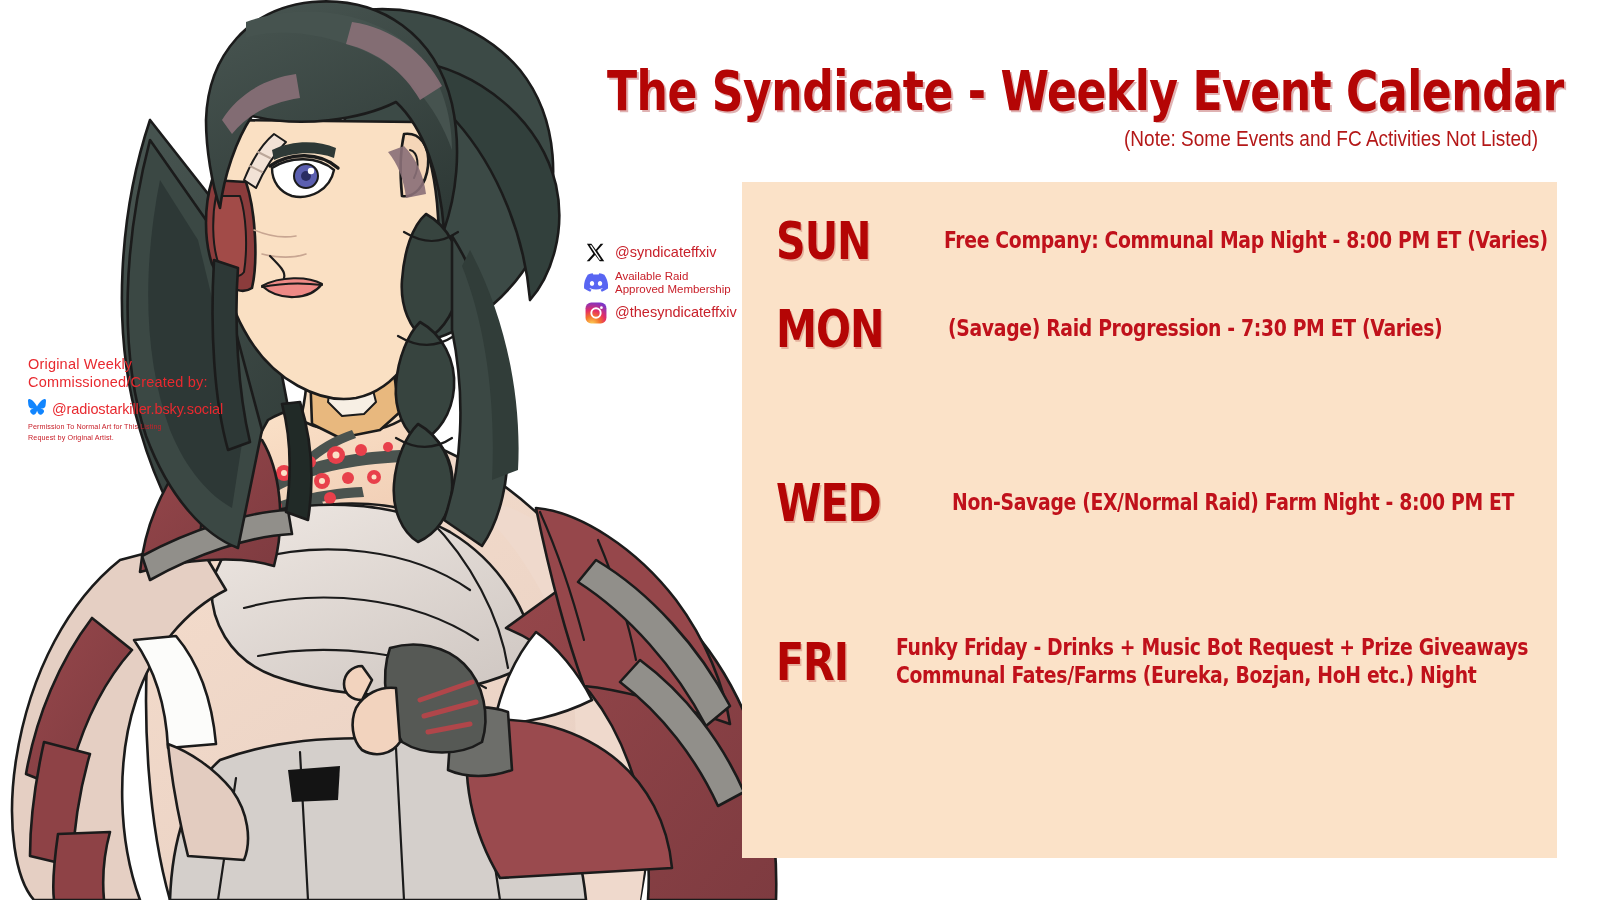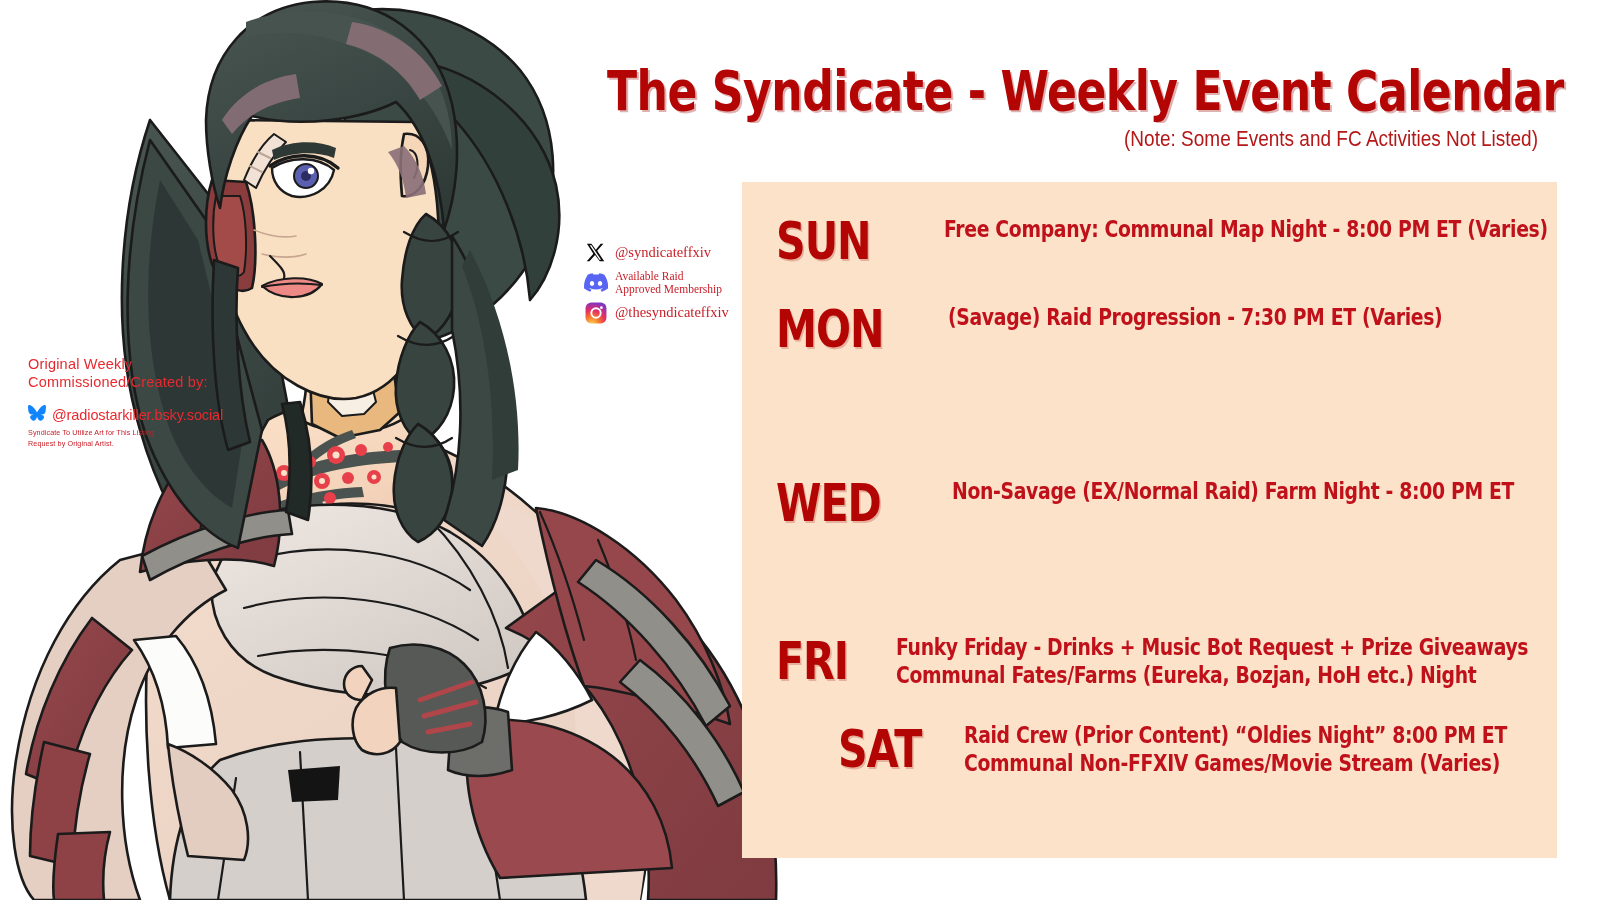--- a/index.html
+++ b/index.html
@@ -36,38 +36,38 @@
     font-size:19px;font-weight:400;
     transform:scaleY(1.12);
     transform-origin:right top;
     white-space:nowrap;
   }
 
   
   #social{position:absolute;left:583px;top:240px;width:180px;}
   .soc-row{display:flex;align-items:center;gap:7px;margin-bottom:5px;}
   .soc-ico{width:25px;height:25px;flex:0 0 25px;display:flex;align-items:center;justify-content:center;}
-  .soc-txt{color:#C8202A;font-size:14.5px;line-height:1.06;font-family:Liberation Serif, serif;white-space:nowrap;}
+  .soc-txt{color:#C8202A;font-size:14.5px;line-height:1.06;font-family:Liberation Sans, sans-serif;white-space:nowrap;}
   .soc-txt.small{font-size:11.5px;color:#C8202A;}
   .soc-txt.small span{display:block;}
 
   
   #credit{position:absolute;left:28px;top:356px;width:260px;color:#E8292F;z-index:5;}
   #credit .cl{font-size:14.5px;line-height:1.22;letter-spacing:.2px;font-family:"Liberation Sans",sans-serif;}
-  #credit .handle-row{display:flex;align-items:center;gap:6px;margin-top:14px;}
+  #credit .handle-row{display:flex;align-items:center;gap:6px;margin-top:8px;}
   #credit .handle{font-size:14.5px;letter-spacing:-0.1px;color:#E8292F;font-weight:400;}
   #credit .perm{font-size:7.2px;line-height:1.45;margin-top:3px;color:#C8202A;letter-spacing:.1px;}
   #credit .perm span{display:block;}
 
   
   #panel{
     position:absolute;left:742px;top:182px;width:815px;height:676px;
     background:#FBE2C8;
   }
-  .row{position:absolute;display:flex;align-items:flex-start;}
+  .row{position:absolute;display:flex;align-items:center;}
   .day{
     color:#B40505;
     font-family:"DejaVu Sans", sans-serif;
     font-weight:bold;
     letter-spacing:-1px;
     transform:scaleY(1.30) scaleX(1.03);
     transform-origin:left center;
     white-space:nowrap;
     text-shadow:1.5px 1.5px 0 rgba(150,0,0,.22);
   }
@@ -375,21 +375,21 @@
     <div class="cl">Commissioned/Created by:</div>
     <div class="handle-row">
       <span>
         <svg width="18" height="16" viewBox="0 0 64 57" aria-hidden="true">
           <path d="M13.9 3.8C21.3 9.4 29.3 20.6 32 26.7c2.7-6.1 10.7-17.3 18.1-22.9C55.5-.3 64-3.4 64 6.3c0 1.9-1.1 16.2-1.8 18.5-2.2 8.1-10.4 10.2-17.8 9 12.9 2.2 16.2 9.5 9.1 16.8-13.4 13.8-19.3-3.5-20.8-7.9-.3-.8-.4-1.2-.4-.9 0-.3-.2.1-.4.9-1.5 4.4-7.4 21.7-20.8 7.9-7.1-7.3-3.8-14.6 9.1-16.8-7.4 1.2-15.6-.9-17.8-9C1.1 22.5 0 8.2 0 6.3 0-3.4 8.5-.3 13.9 3.8z" fill="#1185FE"></path>
         </svg>
       </span>
       <span class="handle">@radiostarkiller.bsky.social</span>
     </div>
     <div class="perm">
-      <span>Syndicate To Utilize Art for This Listing</span>
+      <span>Permission To Normal Art for This Listing</span>
       <span>Request by Original Artist.</span>
     </div>
   </div>
 
   <div id="panel">
 
     <div class="row" style="left:34px;top:36px;">
       <div class="day" style="font-size:40px;width:152px;">SUN</div>
       <div class="evt" style="margin-left:16px;">
         <span>Free Company: Communal Map Night - 8:00 PM ET (Varies)</span>
@@ -413,22 +413,15 @@
 
 
     <div class="row" style="left:34px;top:456px;">
       <div class="day" style="font-size:40px;width:110px;">FRI</div>
       <div class="evt" style="margin-left:10px;">
         <span>Funky Friday - Drinks + Music Bot Request + Prize Giveaways</span>
         <span>Communal Fates/Farms (Eureka, Bozjan, HoH etc.) Night</span>
       </div>
     </div>
 
-    <div class="row" style="left:96px;top:544px;">
-      <div class="day" style="font-size:40px;width:120px;">SAT</div>
-      <div class="evt" style="margin-left:6px;">
-        <span>Raid Crew (Prior Content) “Oldies Night” 8:00  PM ET</span>
-        <span>Communal Non-FFXIV Games/Movie Stream (Varies)</span>
-      </div>
-    </div>
 
   </div>
 </div>
 
 </body></html>

